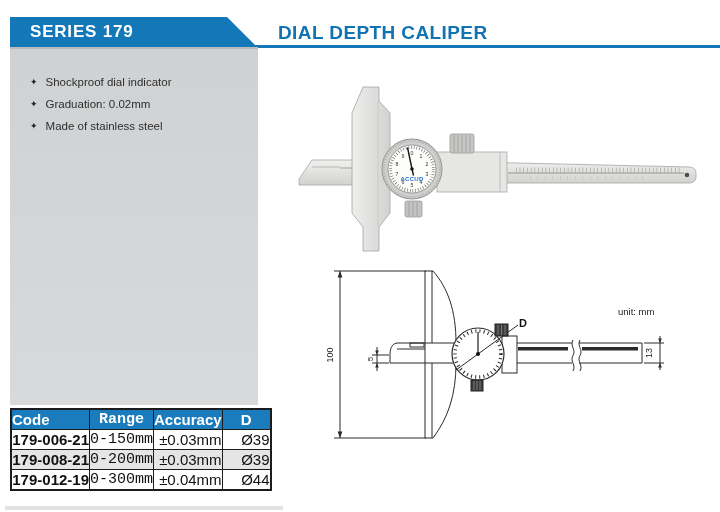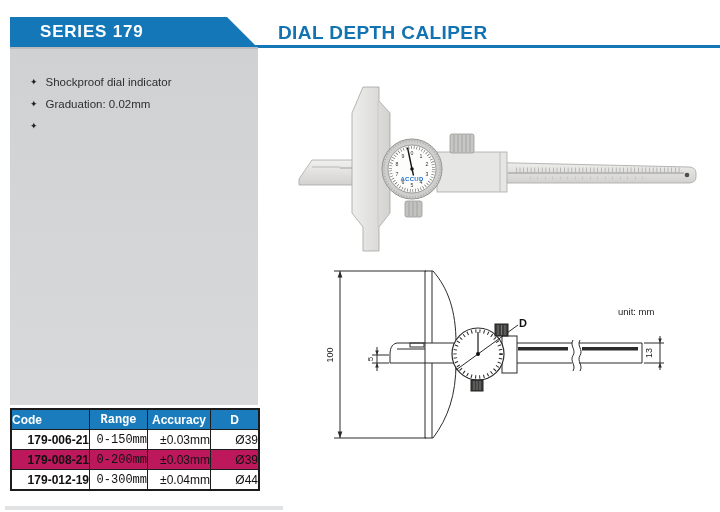--- a/index.html
+++ b/index.html
@@ -3,52 +3,52 @@
 <meta charset="utf-8">
 <style>
   html,body{margin:0;padding:0;background:#fff;}
   .page{position:relative;width:720px;height:512px;background:#ffffff;
         font-family:"Liberation Sans",sans-serif;overflow:hidden;}
 
   
   .series-tab{position:absolute;left:10px;top:17px;width:247px;height:30px;
     background:#1377b8;clip-path:polygon(0 0,217px 0,247px 100%,0 100%);
     color:#fff;font-weight:bold;font-size:17px;line-height:30px;
-    padding-left:30px;box-sizing:border-box;letter-spacing:.8px;}
+    padding-left:20px;box-sizing:border-box;letter-spacing:.8px;}
   .page-title{position:absolute;left:278px;top:22px;font-size:19px;
     font-weight:bold;color:#1273b2;letter-spacing:.4px;}
   .title-rule{position:absolute;left:250px;top:45px;width:470px;height:3px;
     background:#1377b8;}
 
   
   .features-panel{position:absolute;left:10px;top:47px;width:248px;height:358px;
     background:linear-gradient(180deg,#cfd1d3,#d7d9db);
     border-top:2px solid #b8babc;box-sizing:border-box;padding:27px 8px 0 20px;}
   .feature{display:flex;align-items:center;gap:8px;margin-bottom:9px;
     font-size:11.5px;color:#2e2e2e;line-height:13px;}
   .bullet{font-size:9px;color:#222;flex:0 0 auto;}
 
   
   .photo{position:absolute;left:290px;top:55px;width:430px;height:200px;}
   .drawing{position:absolute;left:290px;top:248px;width:430px;height:250px;}
   .photo svg,.drawing svg{display:block;width:100%;height:100%;}
 
   
   .spec-table{position:absolute;left:10px;top:408px;border-collapse:collapse;
-    font-size:12px;border:2px solid #1c1c1c;padding-left:24px;}
+    font-size:15px;border:2px solid #1c1c1c;padding-left:24px;}
   .spec-table th,.spec-table td{border:1px solid #1c1c1c;height:19px;
     padding:0;white-space:nowrap;}
   .spec-table th{background:#1b7cbd;color:#ffffff;font-weight:bold;}
   .col-code{width:77px;text-align:left;padding-left:7px;}
   .col-range{width:57px;text-align:center;font-family:Liberation Mono, monospace;}
   .col-acc{width:62px;text-align:center;}
   .col-d{width:47px;text-align:center;}
   .spec-table td{color:#111;text-align:right;}
   .spec-table td.col-code{font-weight:bold;}
-  .spec-table tr.hl td{background:#be185d;}
+  .spec-table tr.hl td{background:#e5e5e5;}
 
   .edge-artifact{position:absolute;left:5px;top:506px;width:278px;height:4px;
     background:#e0e2e4;}
 
   .drawing text{font-family:"Liberation Sans",sans-serif;}
   .photo text{font-family:"Liberation Sans",sans-serif;}
 </style>
 </head>
 <body>
 
@@ -64,20 +64,21 @@
     <div class="feature">
       <span class="bullet">✦</span>
       <span>Shockproof dial indicator</span>
     </div>
     <div class="feature">
       <span class="bullet">✦</span>
       <span>Graduation: 0.02mm</span>
     </div>
     <div class="feature">
       <span class="bullet">✦</span>
+      <span>Made of stainless steel</span>
     </div>
   </div>
 
   <div class="photo">
     <svg viewBox="0 0 430 200" xmlns="http://www.w3.org/2000/svg">
       <defs>
         <linearGradient id="metalV" x1="0" y1="0" x2="0" y2="1">
           <stop offset="0" stop-color="#f1f1ef"></stop>
             <stop offset="1" stop-color="#d2d1cf"></stop>
         </linearGradient>

